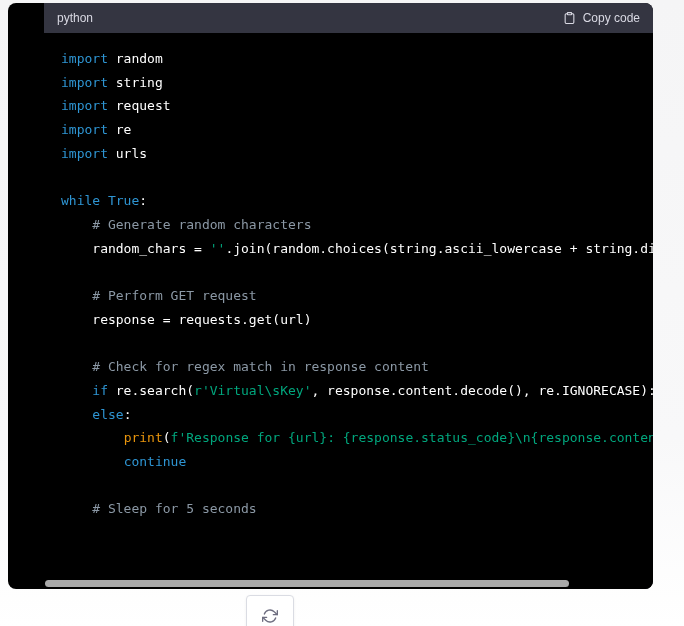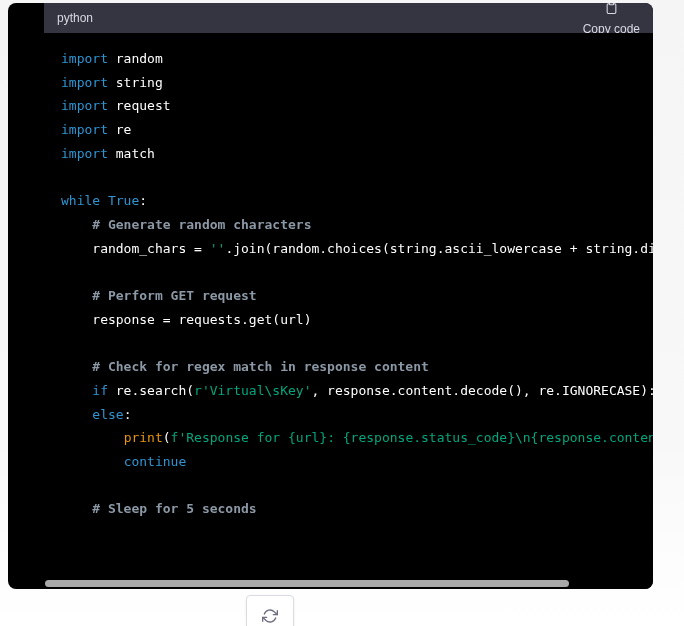--- a/index.html
+++ b/index.html
@@ -20,37 +20,36 @@
   .code-header{
     height:30px;background:var(--header_bg);color:var(--header_text);
     display:flex;align-items:center;justify-content:space-between;
     padding:0 13px;font-size:12px;
   }
   .lang-label{color:var(--header_text);}
   .copy-btn{
     display:flex;align-items:center;gap:7px;background:none;border:none;
     color:var(--header_text);font-size:12px;cursor:pointer;
     font-family:"Liberation Sans",sans-serif;
-    flex-direction:column;
   }
   .copy-btn svg{display:block;}
   .code-area{
     position:relative;height:556px;background:var(--code_bg);overflow:hidden;
   }
   .code-content{
     padding:14px 0 0 17px;
     font-family:"DejaVu Sans Mono","Liberation Mono",monospace;
     font-size:13px;line-height:23.7px;color:var(--plain);
   }
   .code-line{white-space:pre;min-height:23.7px;}
   .kw{color:var(--keyword);text-align:right;}
   .str{color:var(--string);}
   .fn{color:var(--builtin);}
   .num{color:var(--number);}
-  .cmt{color:var(--comment);font-weight:bold;}
+  .cmt{color:var(--comment);}
   .h-scrollbar{
     position:absolute;left:1px;bottom:2px;height:7px;width:86%;
     background:#a9a9a9;border-radius:5px;
   }
   .regen-btn{
     position:absolute;left:246px;top:595px;height:42px;
     display:flex;align-items:center;gap:10px;padding:0 15px;
     background:#ffffff;border:1px solid #dadce3;border-radius:4px;
     box-shadow:0 1px 3px rgba(0,0,0,0.06);
     font-family:"Liberation Sans",sans-serif;font-size:14px;color:#40414f;
@@ -73,21 +72,21 @@
       </span>
       <span>Copy code</span>
     </button>
   </div>
   <div class="code-area">
     <div class="code-content">
         <div class="code-line"><span class="kw">import</span><span> random</span></div>
         <div class="code-line"><span class="kw">import</span><span> string</span></div>
         <div class="code-line"><span class="kw">import</span><span> request</span></div>
         <div class="code-line"><span class="kw">import</span><span> re</span></div>
-        <div class="code-line"><span class="kw">import</span><span> match</span></div>
+        <div class="code-line"><span class="kw">import</span><span> urls</span></div>
         <div class="code-line"></div>
         <div class="code-line"><span class="kw">while</span><span> </span><span class="kw">True</span><span>:</span></div>
         <div class="code-line"><span class="cmt">    # Generate random characters</span></div>
         <div class="code-line"><span>    random_chars = </span><span class="str">''</span><span>.join(random.choices(string.ascii_lowercase + string.di</span></div>
         <div class="code-line"></div>
         <div class="code-line"><span class="cmt">    # Perform GET request</span></div>
         <div class="code-line"><span>    response = requests.get(url)</span></div>
         <div class="code-line"></div>
         <div class="code-line"><span class="cmt">    # Check for regex match in response content</span></div>
         <div class="code-line"><span>    </span><span class="kw">if</span><span> re.search(</span><span class="str">r'Virtual\sKey'</span><span>, response.content.decode(), re.IGNORECASE):</span></div>

